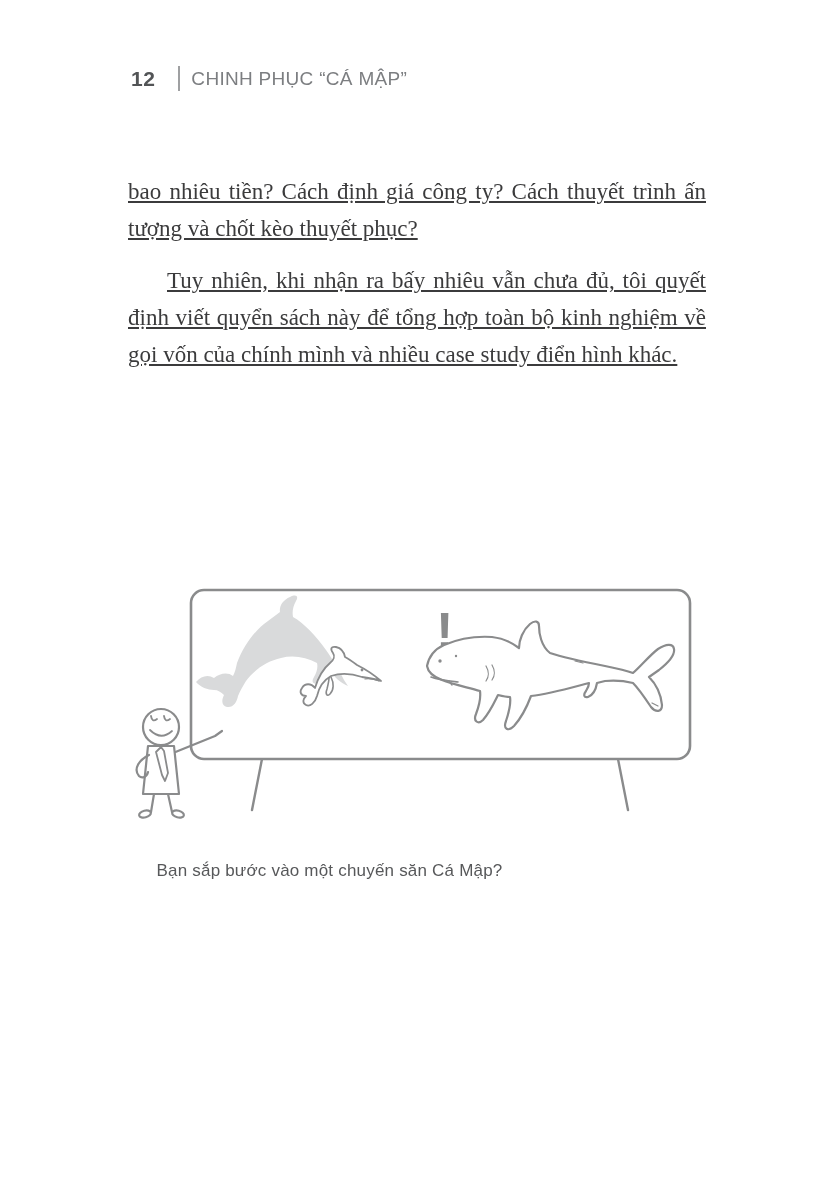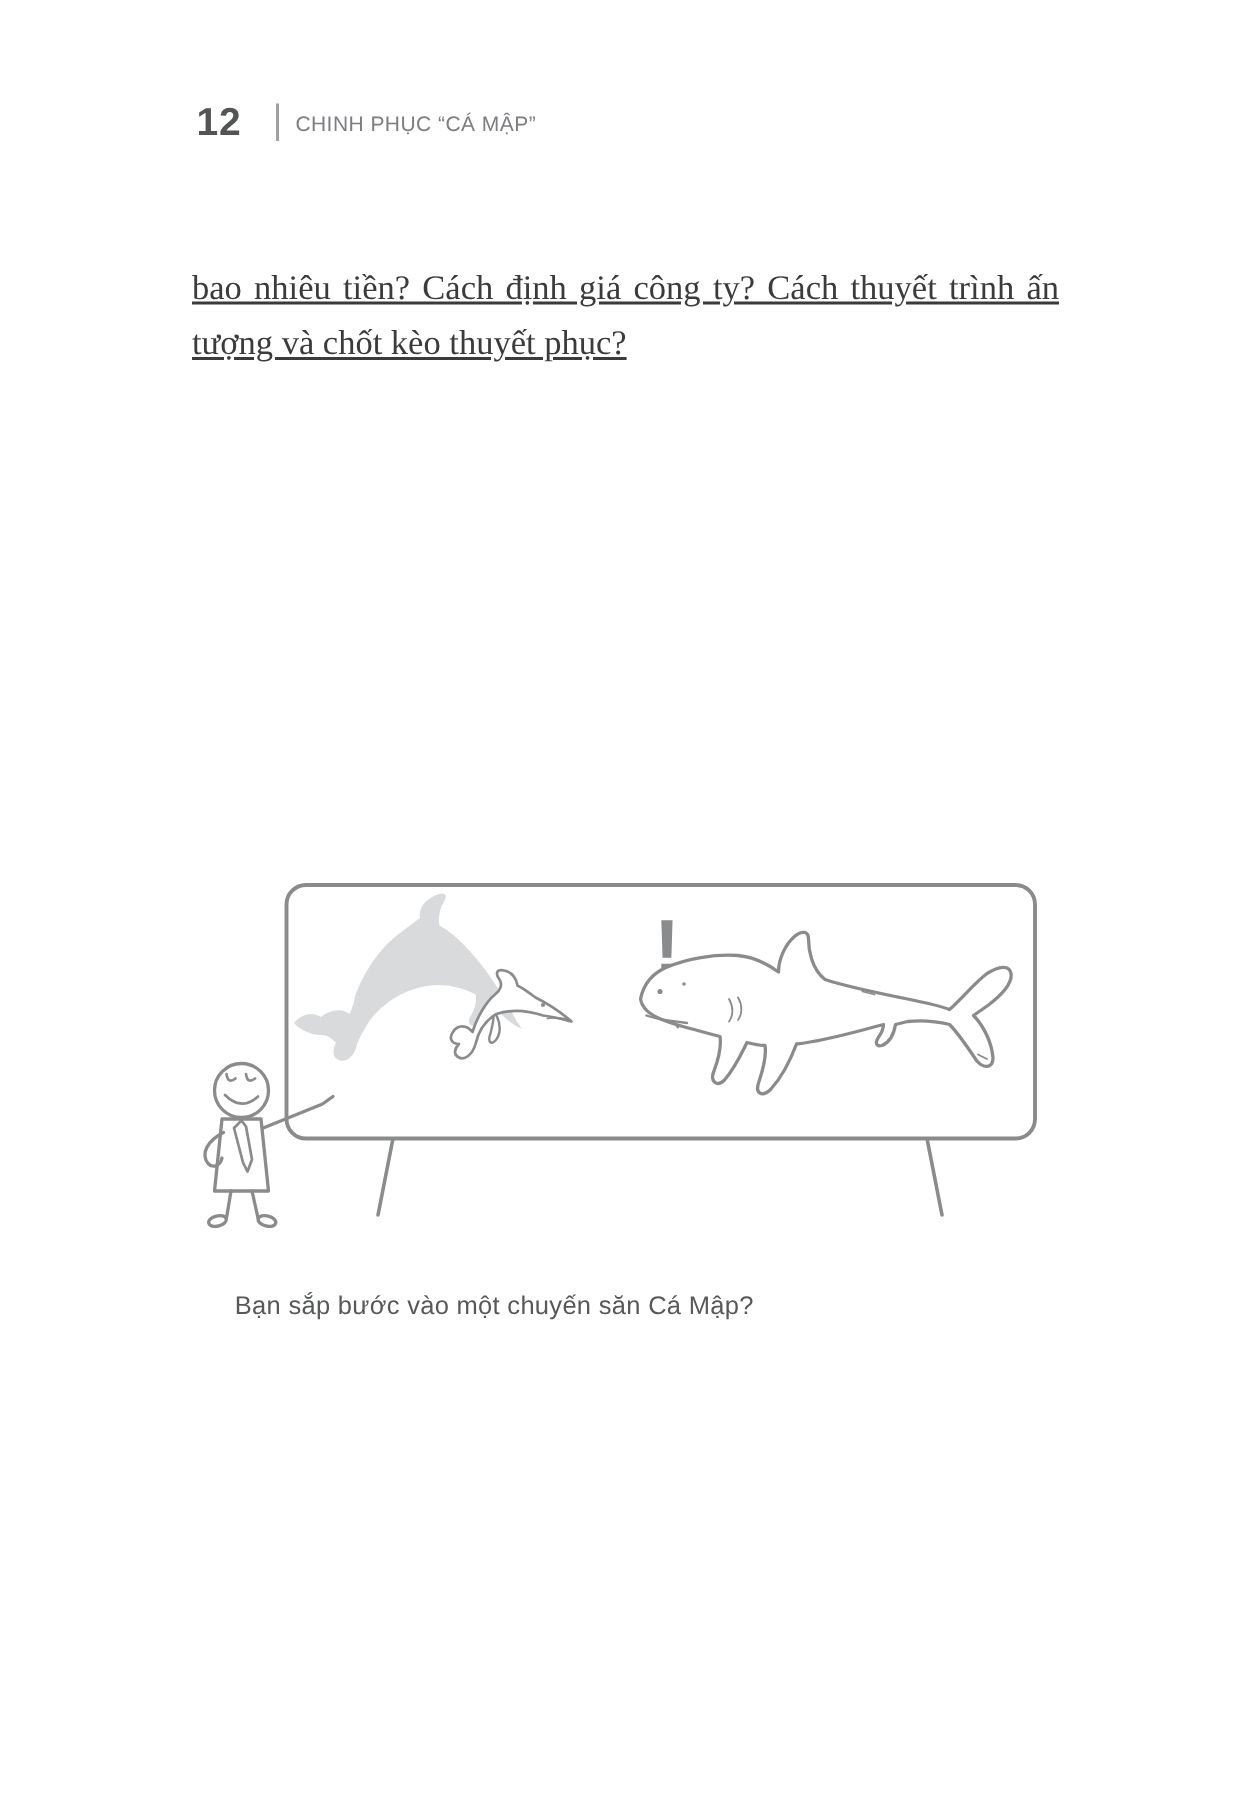--- a/index.html
+++ b/index.html
@@ -11,28 +11,28 @@
     font-family: "Liberation Serif", "DejaVu Serif", serif;
   }
 
   
   .page-header {
     position: absolute; left: 131px; top: 66px;
     display: flex; align-items: center;
     font-family: "Liberation Sans", "DejaVu Sans", sans-serif;
   }
   .page-number {
-    font-size: 26px; font-weight: bold; color: #525456; letter-spacing: 0.5px;
+    font-size: 21px; font-weight: bold; color: #525456; letter-spacing: 0.5px;
   }
   .header-separator {
     width: 2px; height: 25px; background: #9fa0a2;
     margin-left: 23px; margin-right: 11px;
   }
   .header-title {
-    font-size: 14px; color: #7c7e81; letter-spacing: 0.3px;
+    font-size: 19px; color: #7c7e81; letter-spacing: 0.3px;
   }
 
   
   .text-block {
     position: absolute; left: 128px; top: 173px; width: 578px;
   }
   .text-block p {
     font-size: 23px; line-height: 37px; color: #3b3b3c;
     text-align: justify;
     margin: 0 0 15px 0;
@@ -59,20 +59,21 @@
 <body>
 
 <div class="page-header">
   <span class="page-number">12</span>
   <span class="header-separator"></span>
   <span class="header-title">CHINH PHỤC “CÁ MẬP”</span>
 </div>
 
 <div class="text-block">
   <p><span>bao nhiêu tiền? Cách định giá công ty? Cách thuyết trình ấn tượng và chốt kèo thuyết phục?</span></p>
+  <p class="indent"><span>Tuy nhiên, khi nhận ra bấy nhiêu vẫn chưa đủ, tôi quyết định viết quyển sách này để tổng hợp toàn bộ kinh nghiệm về gọi vốn của chính mình và nhiều case study điển hình khác.</span></p>
 </div>
 
 <div class="illustration">
   <svg viewBox="120 570 600 280" xmlns="http://www.w3.org/2000/svg">
 
     <g stroke="#8a8b8c" stroke-width="2.4" stroke-linecap="round">
       <path d="M262,759 L252,810" fill="none"></path>
       <path d="M618,759 L628,810" fill="none"></path>
     </g>
 

